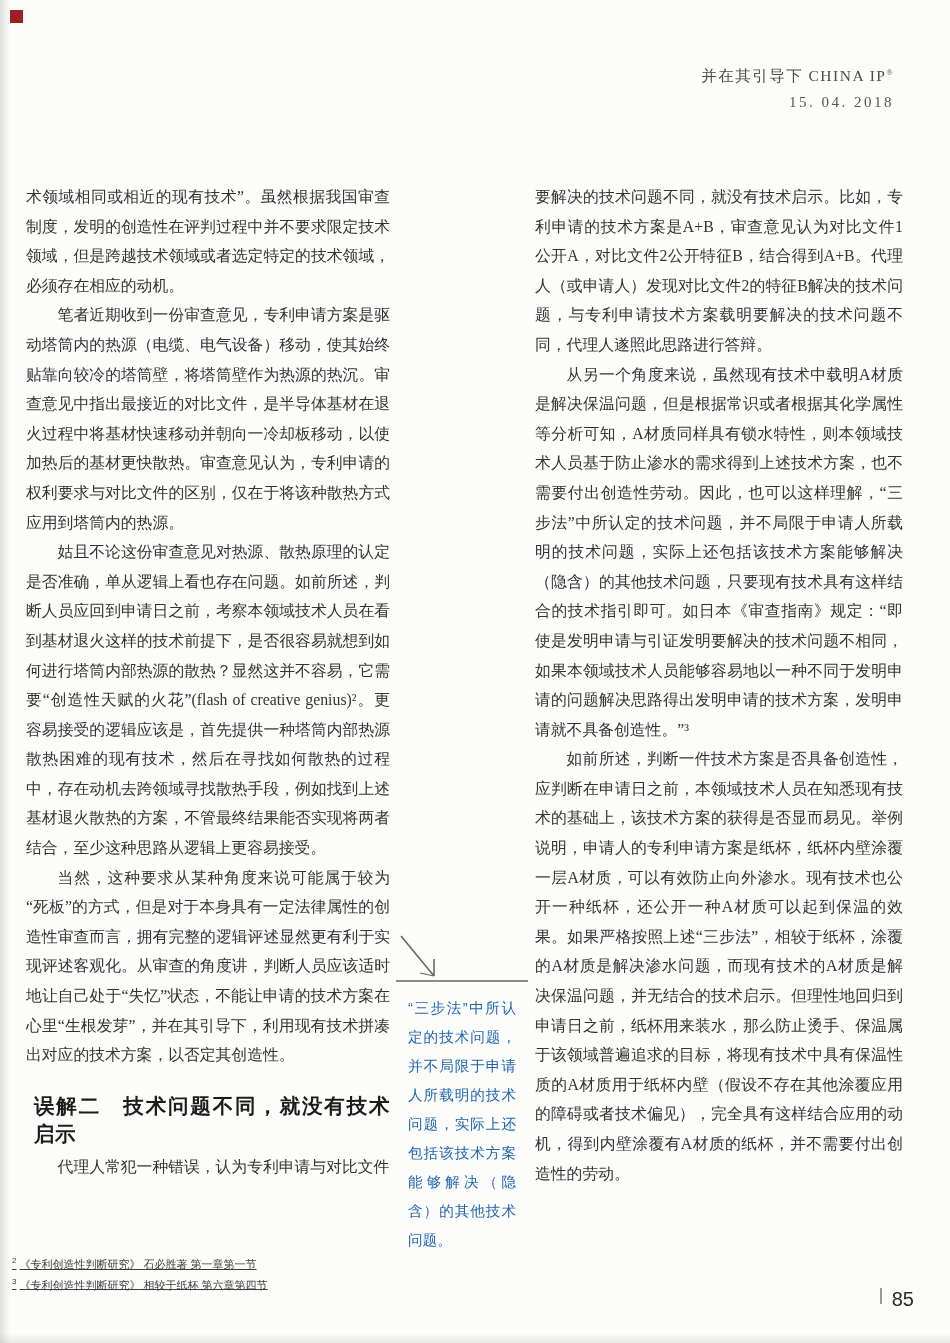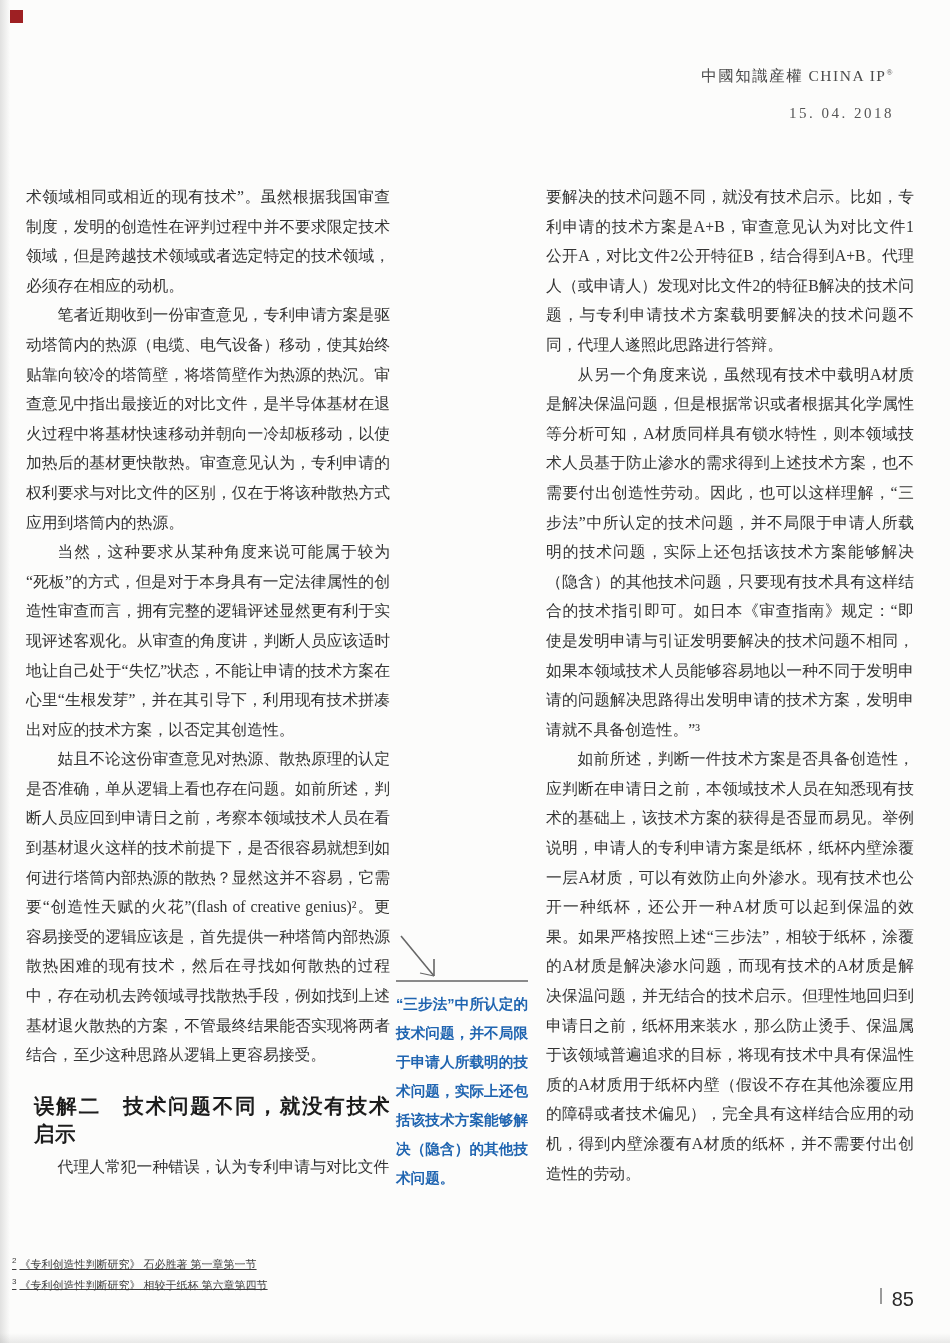--- a/index.html
+++ b/index.html
@@ -30,28 +30,28 @@
     width: 13px; height: 13px;
     background: var(--corner-red, #9e2023);
   }
 
   header.masthead {
     position: absolute; top: 66px; right: 56px;
     text-align: right; color: #4b4b4b;
   }
   .brand { font-size: 15.5px; letter-spacing: 1.5px; }
   .brand sup { font-size: 8px; vertical-align: super; }
-  .issue-date { margin-top: 18px; font-size: 15px; letter-spacing: 2.5px; color: #555; }
+  .issue-date { margin-top: 7px; font-size: 15px; letter-spacing: 2.5px; color: #555; }
 
   .col {
     position: absolute; top: 182px;
     text-align: justify;
   }
   .col-left  { left: 26px;  width: 364px; }
-  .col-right { left: 546px; width: 368px; }
+  .col-right { left: 535px; width: 368px; }
 
   .col p {
     margin: 0;
     font-size: 15.8px;
     line-height: 29.6px;
     text-indent: 2em;
     color: #333;
   }
   .col p.noindent { text-indent: 0; }
 
@@ -64,23 +64,23 @@
     letter-spacing: .5px;
     text-indent: 0;
   }
 
   aside.callout {
     position: absolute; left: 396px; top: 933px; width: 132px;
   }
   .callout .arrow-wrap { height: 47px; }
   .callout .rule { border: 0; border-top: 2px solid #8a8a8a; margin: 0 0 8px 0; }
   .callout p {
-    margin: 0;
+    margin: 12px;
     font-family: "Liberation Sans", "DejaVu Sans", sans-serif;
-    font-weight: bold;
+    font-weight: normal;
     font-size: 14.6px;
     line-height: 29px;
     text-align: justify;
     color: var(--callout-blue, #1f64b0);
   }
 
   .footnotes {
     position: absolute; left: 12px; top: 1252px;
     font-family: "Liberation Sans", "DejaVu Sans", sans-serif;
     font-size: 11px; line-height: 17px; color: #3c3c3c; text-decoration: underline;
@@ -97,30 +97,30 @@
 </style>
 </head>
 <body>
 
 <div class="page">
 
   <div class="corner-mark"></div>
 
   <header class="masthead">
     <div class="brand">
-      <span>中國知識産權 CHINA IP</span><sup>®</sup>
+      <span>并在其引导下 CHINA IP</span><sup>®</sup>
     </div>
     <div class="issue-date">15. 04. 2018</div>
   </header>
 
   <section class="col col-left">
     <p class="noindent">术领域相同或相近的现有技术”。虽然根据我国审查制度，发明的创造性在评判过程中并不要求限定技术领域，但是跨越技术领域或者选定特定的技术领域，必须存在相应的动机。</p>
     <p>笔者近期收到一份审查意见，专利申请方案是驱动塔筒内的热源（电缆、电气设备）移动，使其始终贴靠向较冷的塔筒壁，将塔筒壁作为热源的热沉。审查意见中指出最接近的对比文件，是半导体基材在退火过程中将基材快速移动并朝向一冷却板移动，以使加热后的基材更快散热。审查意见认为，专利申请的权利要求与对比文件的区别，仅在于将该种散热方式应用到塔筒内的热源。</p>
+    <p>姑且不论这份审查意见对热源、散热原理的认定是否准确，单从逻辑上看也存在问题。如前所述，判断人员应回到申请日之前，考察本领域技术人员在看到基材退火这样的技术前提下，是否很容易就想到如何进行塔筒内部热源的散热？显然这并不容易，它需要“创造性天赋的火花”(flash of creative genius)²。更容易接受的逻辑应该是，首先提供一种塔筒内部热源散热困难的现有技术，然后在寻找如何散热的过程中，存在动机去跨领域寻找散热手段，例如找到上述基材退火散热的方案，不管最终结果能否实现将两者结合，至少这种思路从逻辑上更容易接受。</p>
     <p>当然，这种要求从某种角度来说可能属于较为“死板”的方式，但是对于本身具有一定法律属性的创造性审查而言，拥有完整的逻辑评述显然更有利于实现评述客观化。从审查的角度讲，判断人员应该适时地让自己处于“失忆”状态，不能让申请的技术方案在心里“生根发芽”，并在其引导下，利用现有技术拼凑出对应的技术方案，以否定其创造性。</p>
-    <p>姑且不论这份审查意见对热源、散热原理的认定是否准确，单从逻辑上看也存在问题。如前所述，判断人员应回到申请日之前，考察本领域技术人员在看到基材退火这样的技术前提下，是否很容易就想到如何进行塔筒内部热源的散热？显然这并不容易，它需要“创造性天赋的火花”(flash of creative genius)²。更容易接受的逻辑应该是，首先提供一种塔筒内部热源散热困难的现有技术，然后在寻找如何散热的过程中，存在动机去跨领域寻找散热手段，例如找到上述基材退火散热的方案，不管最终结果能否实现将两者结合，至少这种思路从逻辑上更容易接受。</p>
     <h2 class="section-heading">误解二　技术问题不同，就没有技术启示</h2>
     <p>代理人常犯一种错误，认为专利申请与对比文件</p>
   </section>
 
   <aside class="callout">
     <div class="arrow-wrap">
       <svg width="44" height="47" viewBox="0 0 44 47" aria-hidden="true">
         <line x1="5" y1="3" x2="38" y2="43" stroke="#666" stroke-width="1.6"></line>
         <line x1="38" y1="43" x2="38" y2="26" stroke="#666" stroke-width="1.6"></line>
         <line x1="38" y1="43" x2="24" y2="40" stroke="#666" stroke-width="1.2"></line>

